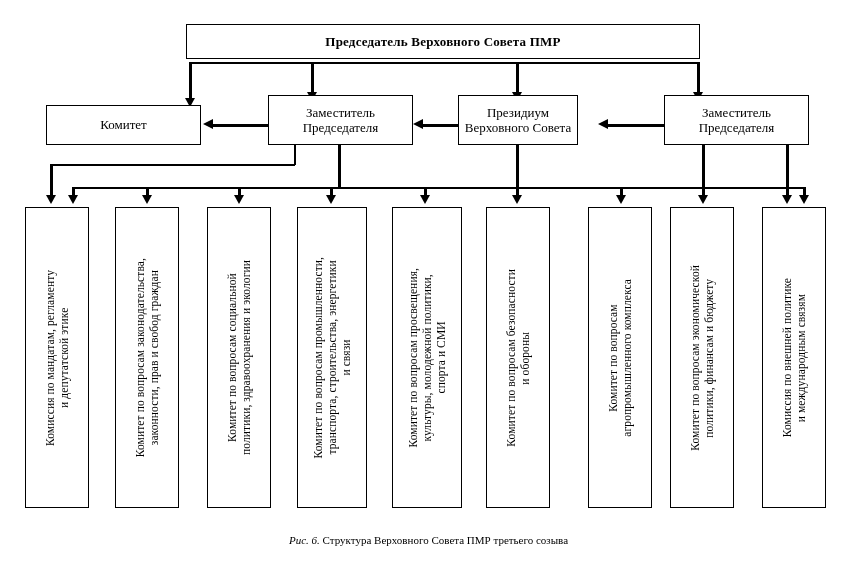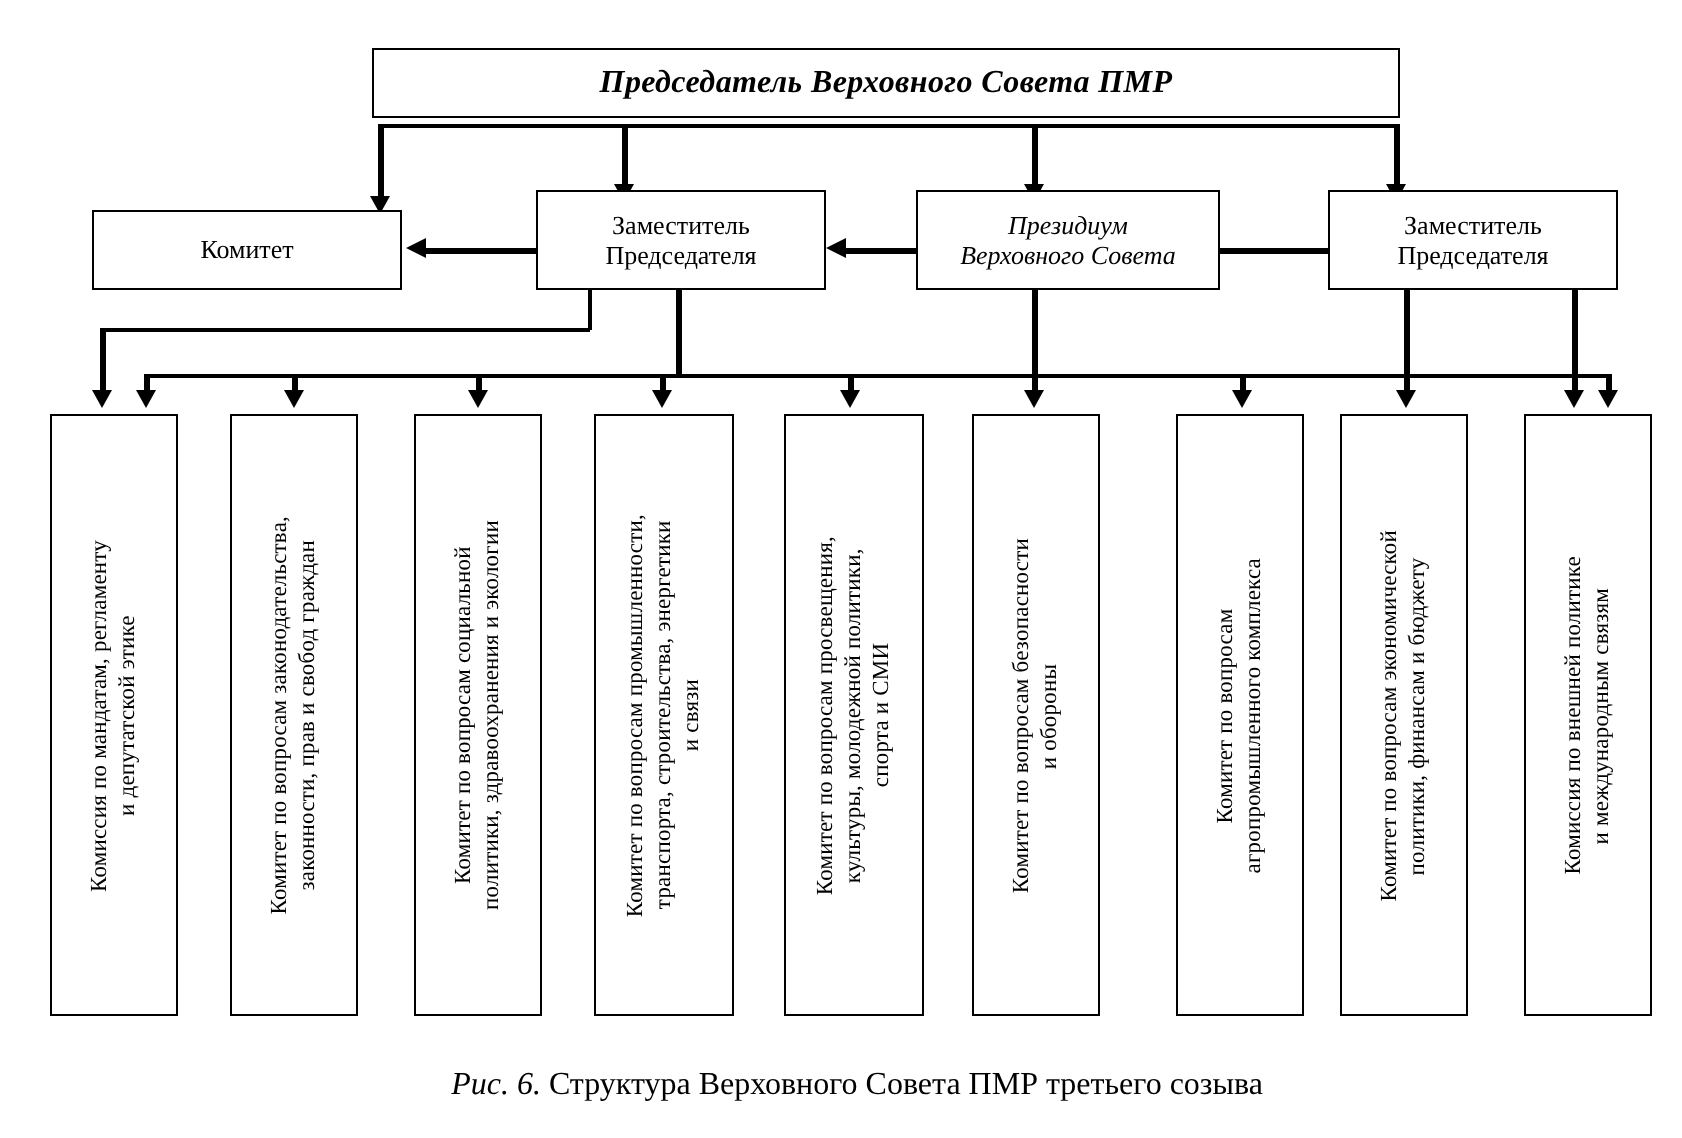--- a/index.html
+++ b/index.html
@@ -27,23 +27,22 @@
     border: 1.5px solid #000000;
     background: #ffffff;
     display: flex;
     align-items: center;
     justify-content: center;
     text-align: center;
     z-index: 5;
   }
   .box.top {
     font-weight: bold;
-    font-size: 16px;
+    font-size: 13px;
     letter-spacing: .2px;
-    font-style: italic;
   }
   .box.mid {
     font-size: 13px;
     line-height: 1.18;
   }
   .box.leaf {
     padding: 6px 2px;
     align-items: center;
     justify-content: center;
   }
@@ -86,21 +85,21 @@
     z-index: 3;
   }
 
   
   #caption {
     position: absolute;
     left: 16px;
     right: 0;
     top: 534px;
     text-align: center;
-    font-size: 16px;
+    font-size: 11px;
     white-space: nowrap;
   }
   #caption .fignum { font-style: italic; }
 </style>
 </head>
 <body>
 
 <div id="canvas">
 
   <div class="box top" style="left:186px; top:24px; width:514px; height:35px;">
@@ -123,21 +122,21 @@
 
   <div class="box mid" style="left:46px; top:105px; width:155px; height:40px;">
     <span>Комитет</span>
   </div>
 
   <div class="box mid" style="left:268px; top:95px; width:145px; height:50px; white-space:pre-line;">
     <span>Заместитель
 Председателя</span>
   </div>
 
-  <div class="box mid" style="left:458px; top:95px; width:152px; height:50px; white-space:pre-line;font-style:italic;">
+  <div class="box mid" style="left:458px; top:95px; width:120px; height:50px; white-space:pre-line;">
     <span>Президиум
 Верховного Совета</span>
   </div>
 
   <div class="box mid" style="left:664px; top:95px; width:145px; height:50px; white-space:pre-line;">
     <span>Заместитель
 Председателя</span>
   </div>
 
   <div class="ln ht" style="left:213px; top:124px; width:55px;"></div>

